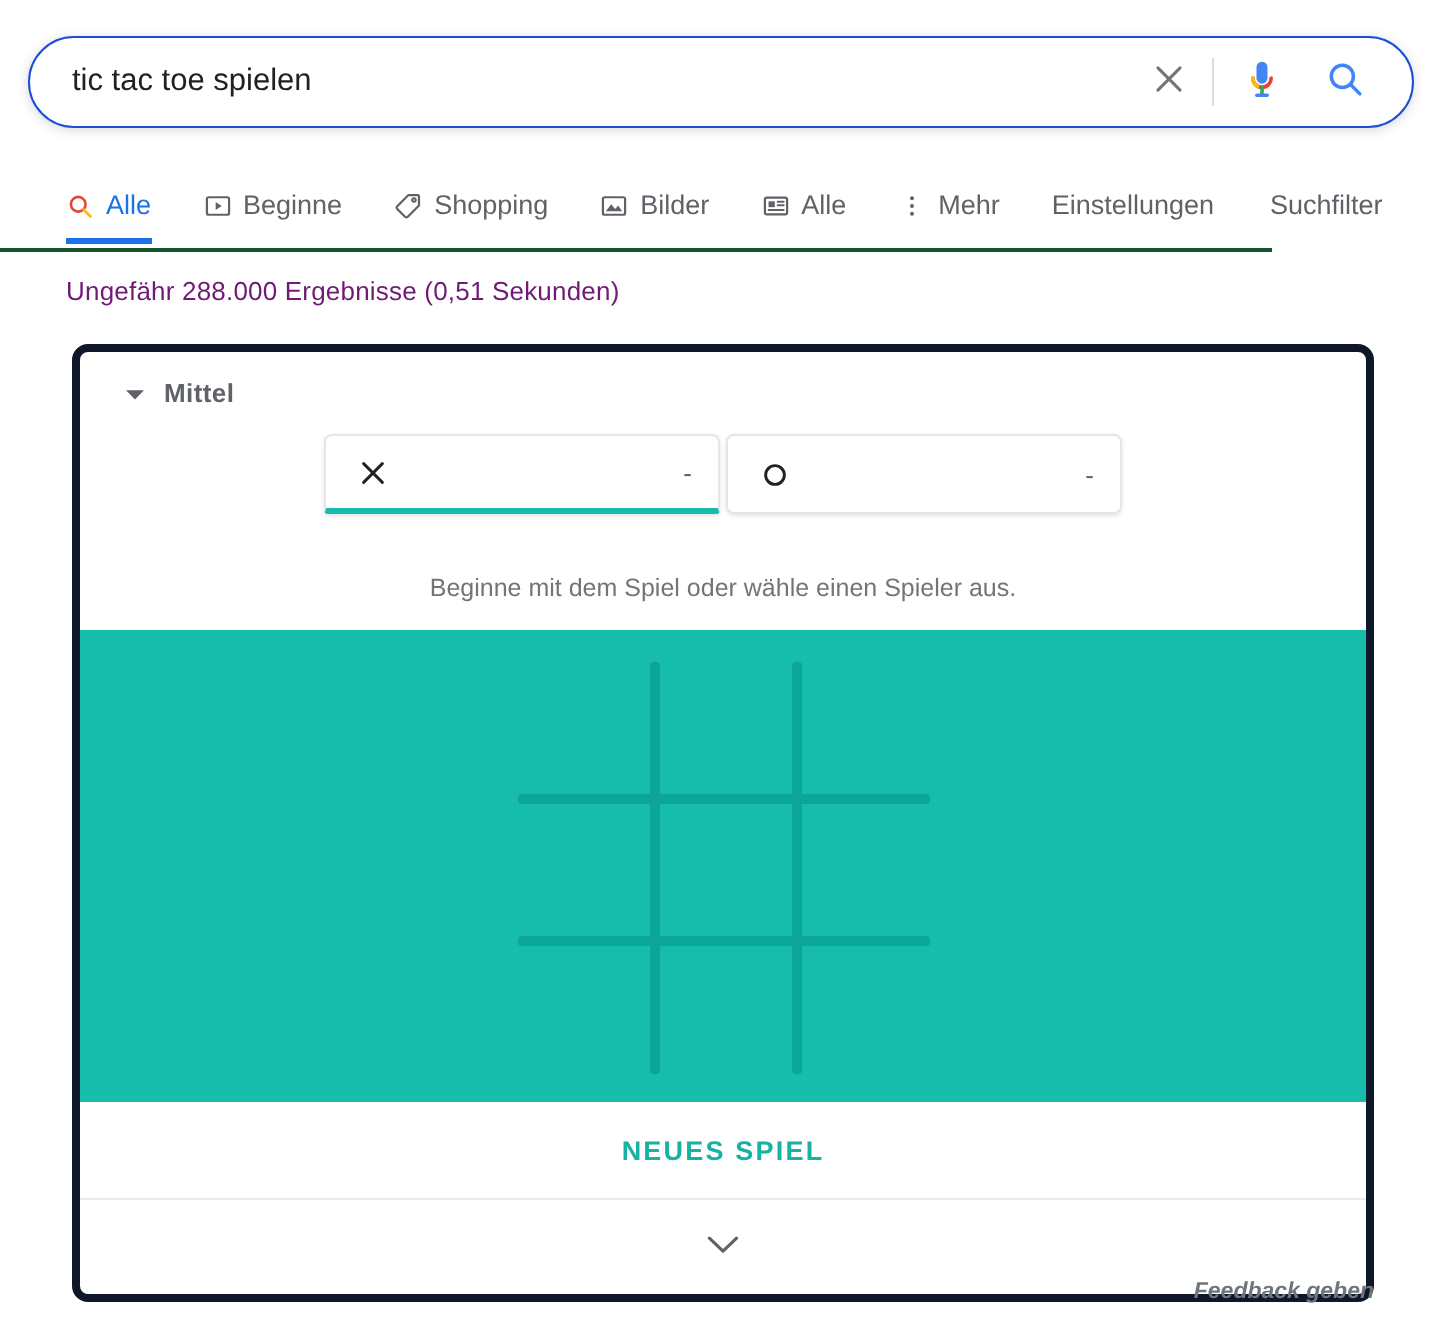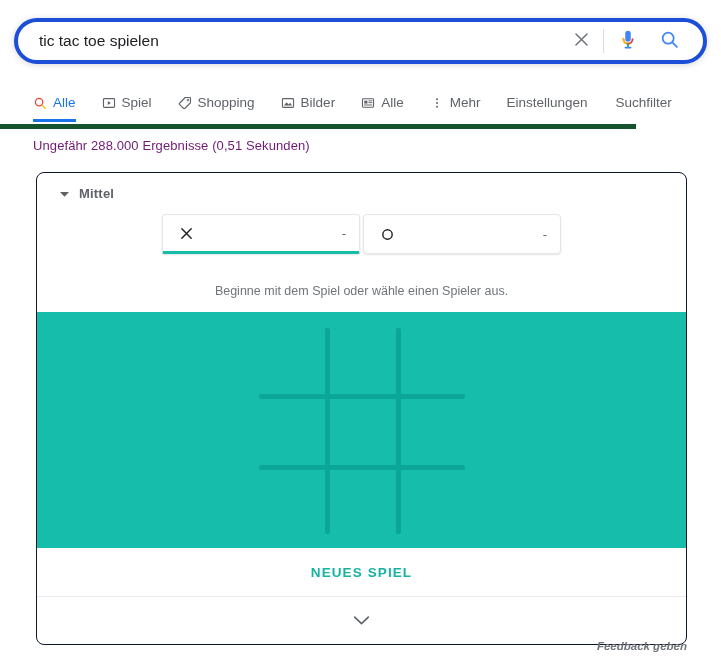--- a/index.html
+++ b/index.html
@@ -17,21 +17,21 @@
   }
 
   
   .search-wrap {
     position: absolute;
     left: 14px;
     top: 18px;
     width: 693px;
     height: 46px;
     box-sizing: border-box;
-    border: 4px solid #1d4ed8;
+    border: 1px solid #1d4ed8;
     border-radius: 24px;
     background: #fff;
     box-shadow: 0 1px 6px rgba(32,33,36,.18);
     display: flex;
     align-items: center;
     gap: 10px;
   }
   .search-input {
     flex: 1 1 auto;
     border: none;
@@ -69,21 +69,21 @@
   .mic-btn { width: 30px; height: 34px; }
   .searchsubmit-btn { width: 36px; height: 34px; margin-left: 8px; }
 
   
   .tabs-row {
     position: absolute;
     left: 0;
     top: 84px;
     width: 636px;
     height: 40px;
-    border-bottom: 5px solid #14532d;
+    border-bottom: 2px solid #14532d;
   }
   .tabs-inner {
     position: absolute;
     left: 33px;
     top: 0;
     display: flex;
     align-items: flex-start;
     height: 40px;
   }
   .tab {
@@ -122,21 +122,21 @@
     letter-spacing: .1px;
   }
 
   
   .game-card {
     position: absolute;
     left: 36px;
     top: 172px;
     width: 651px;
     box-sizing: border-box;
-    border: 1px solid #0f172a;
+    border: 4px solid #0f172a;
     border-radius: 8px;
     background: #fff;
     overflow: hidden;
   }
   .card-head {
     height: 41px;
     display: flex;
     align-items: center;
     padding-left: 23px;
   }
@@ -320,21 +320,21 @@
       <span class="tab-label">Alle</span>
     </div>
 
     <div class="tab">
       <span class="tab-icon">
         <svg width="14" height="14" viewBox="0 0 24 24" aria-hidden="true">
           <rect x="2.5" y="4.5" width="19" height="15" rx="1.6" fill="none" stroke="#5f6368" stroke-width="1.9"></rect>
           <path d="M10 8.6 L15.2 12 L10 15.4 Z" fill="#5f6368"></path>
         </svg>
       </span>
-      <span class="tab-label">Spiel</span>
+      <span class="tab-label">Beginne</span>
     </div>
 
     <div class="tab">
       <span class="tab-icon">
         <svg width="14" height="14" viewBox="0 0 24 24" aria-hidden="true">
           <path d="M12.4 2.6 H20.2 a1.2 1.2 0 0 1 1.2 1.2 V11.6 L11.6 21.4 a1.3 1.3 0 0 1-1.9 0 L2.6 14.3 a1.3 1.3 0 0 1 0-1.9 Z" fill="none" stroke="#5f6368" stroke-width="1.9" stroke-linejoin="round"></path>
           <circle cx="17.1" cy="6.9" r="1.5" fill="none" stroke="#5f6368" stroke-width="1.7"></circle>
         </svg>
       </span>
       <span class="tab-label">Shopping</span>

